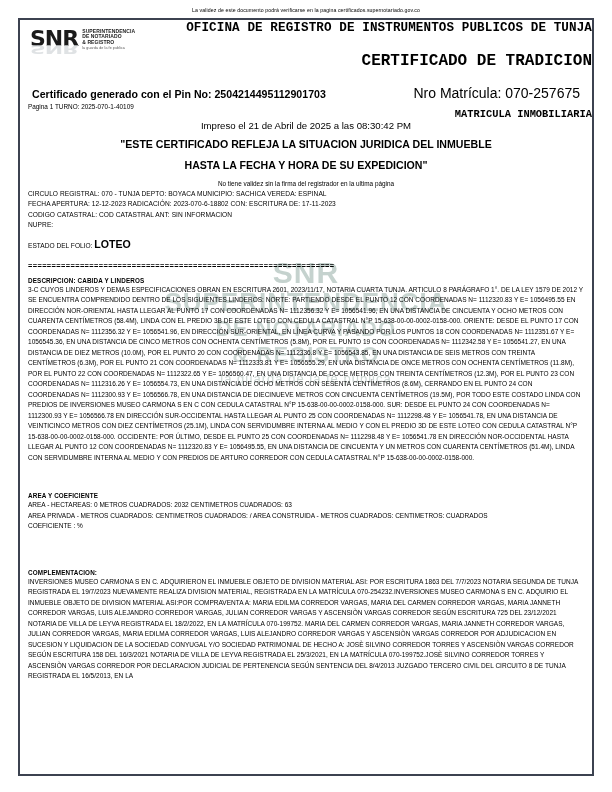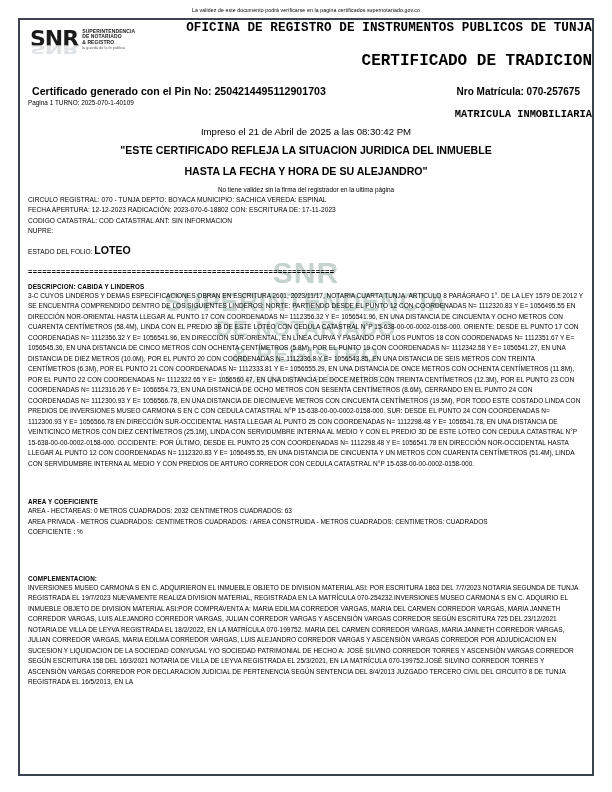--- a/index.html
+++ b/index.html
@@ -172,35 +172,35 @@
     display: flex;
     justify-content: space-between;
     align-items: baseline;
     padding: 3px 12px 0 12px;
   }
   .pin-left {
     font-size: 10.6px;
     font-weight: bold;
   }
   .pin-right {
-    font-size: 10px;
-    font-weight: bold;
+    font-size: 14px;
+    font-weight: normal;
   }
   .pagina-line {
     padding-left: 8px;
     font-size: 6.4px;
     line-height: 10px;
     margin-top: 1px;
   }
 
   .impreso {
     text-align: center;
     font-size: 9.6px;
     line-height: 15px;
-    margin-top: 16px;
+    margin-top: 6px;
   }
   .quote {
     text-align: center;
     font-size: 10.6px;
     font-weight: bold;
     line-height: 19px;
     margin-top: 2px;
   }
   .novalid {
     text-align: center;
@@ -307,21 +307,21 @@
 
       <div class="pin-row">
         <div class="pin-left">Certificado generado con el Pin No: 2504214495112901703</div>
         <div class="pin-right">Nro Matrícula: 070-257675</div>
       </div>
       <div class="pagina-line">Pagina 1 TURNO: 2025-070-1-40109</div>
 
       <div class="impreso">Impreso el 21 de Abril de 2025 a las 08:30:42 PM</div>
 
       <div class="quote">"ESTE CERTIFICADO REFLEJA LA SITUACION JURIDICA DEL INMUEBLE</div>
-      <div class="quote">HASTA LA FECHA Y HORA DE SU ALEJANDRO"</div>
+      <div class="quote">HASTA LA FECHA Y HORA DE SU EXPEDICION"</div>
 
       <div class="novalid">No tiene validez sin la firma del registrador en la ultima página</div>
 
       <div class="meta">
         <div>CIRCULO REGISTRAL: 070 - TUNJA  DEPTO: BOYACA  MUNICIPIO: SACHICA  VEREDA:  ESPINAL</div>
         <div>FECHA APERTURA: 12-12-2023  RADICACIÓN: 2023-070-6-18802  CON: ESCRITURA  DE: 17-11-2023</div>
         <div>CODIGO CATASTRAL: COD CATASTRAL ANT: SIN INFORMACION</div>
         <div>NUPRE:</div>
       </div>
 

